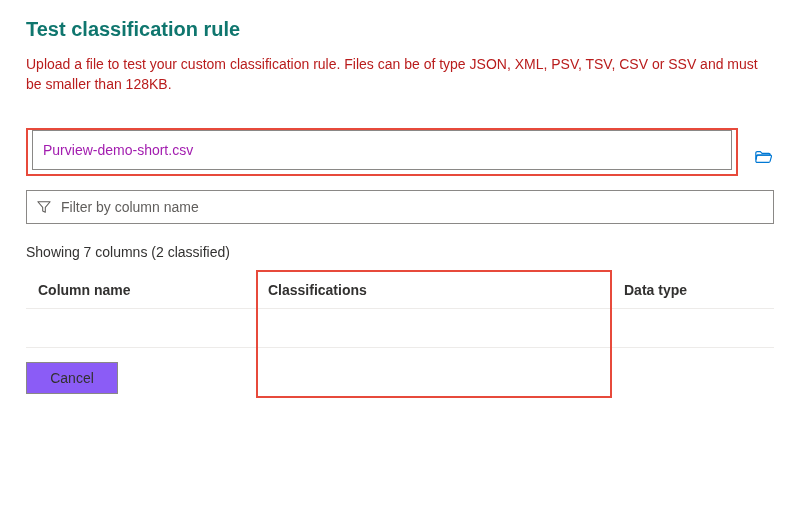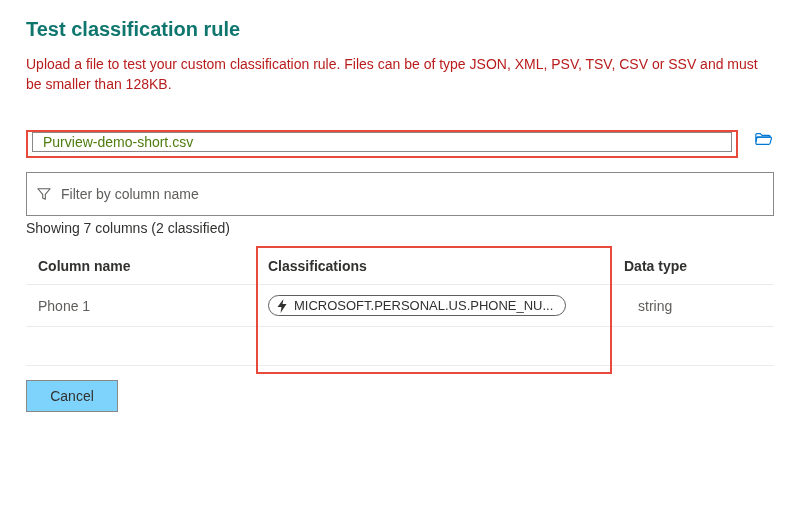--- a/index.html
+++ b/index.html
@@ -35,45 +35,45 @@
       padding: 0px 4px 4px 4px;
     }
     .upload-label {
       display: block;
       font-size: 14px;
       color: #323130;
       margin: 2px 0 2px 2px;
     }
     .upload-input {
       width: 100%;
-      height: 20px;
+      height: 40px;
       padding: 0 10px;
       font-size: 14px;
       border: 1px solid #8a8886;
       background: #fff;
-      color: #4d7c0f;
+      color: #a21caf;
     }
     .folder-btn {
       width: 22px;
       height: 22px;
       display: flex;
       align-items: center;
       justify-content: center;
       margin-bottom: 8px;
       cursor: pointer;
       color: #0078d4;
     }
     .filter-wrap {
       display: flex;
       align-items: center;
       border: 1px solid #8a8886;
-      height: 44px;
+      height: 34px;
       padding: 0 10px;
       gap: 10px;
-      margin-bottom: 4px;
+      margin-bottom: 20px;
     }
     .filter-icon { color: #605e5c; flex-shrink: 0; }
     .filter-input {
       border: none;
       outline: none;
       font-size: 14px;
       width: 100%;
       color: #323130;
     }
     .filter-input::placeholder { color: #605e5c; }
@@ -140,21 +140,21 @@
     }
     .footer {
       display: flex;
       gap: 14px;
     }
     .btn {
       min-width: 92px;
       height: 32px;
       font-size: 14px;
       border: 1px solid #8a8886;
-      background: #7dd3fc;
+      background: #8b5cf6;
       cursor: pointer;
       color: #323130;
     }
     .btn.primary {
       background: #0078d4;
       border-color: #0078d4;
       color: #fff;
     }
   </style>
 </head>
@@ -189,32 +189,20 @@
   <div class="highlight-box"></div>
   <table>
     <thead>
       <tr>
         <th class="col-name">Column name</th>
         <th class="col-class">Classifications</th>
         <th class="col-type">Data type</th>
       </tr>
     </thead>
     <tbody>
-      <tr>
-        <td class="col-name">Phone 1</td>
-        <td class="col-class">
-          <span class="tag">
-            <svg class="bolt" width="11" height="14" viewBox="0 0 10 14">
-                <path d="M6 0L0 8h4l-1 6 6-9H5l1-5z" fill="#323130"></path>
-              </svg>
-            <span class="txt">MICROSOFT.PERSONAL.US.PHONE_NU...</span>
-          </span>
-        </td>
-        <td class="col-type">string</td>
-      </tr>
     </tbody>
   </table>
 </div>
 
 <hr class="footer-sep">
 
 <div class="footer">
   <button class="btn">Cancel</button>
 </div>
 

